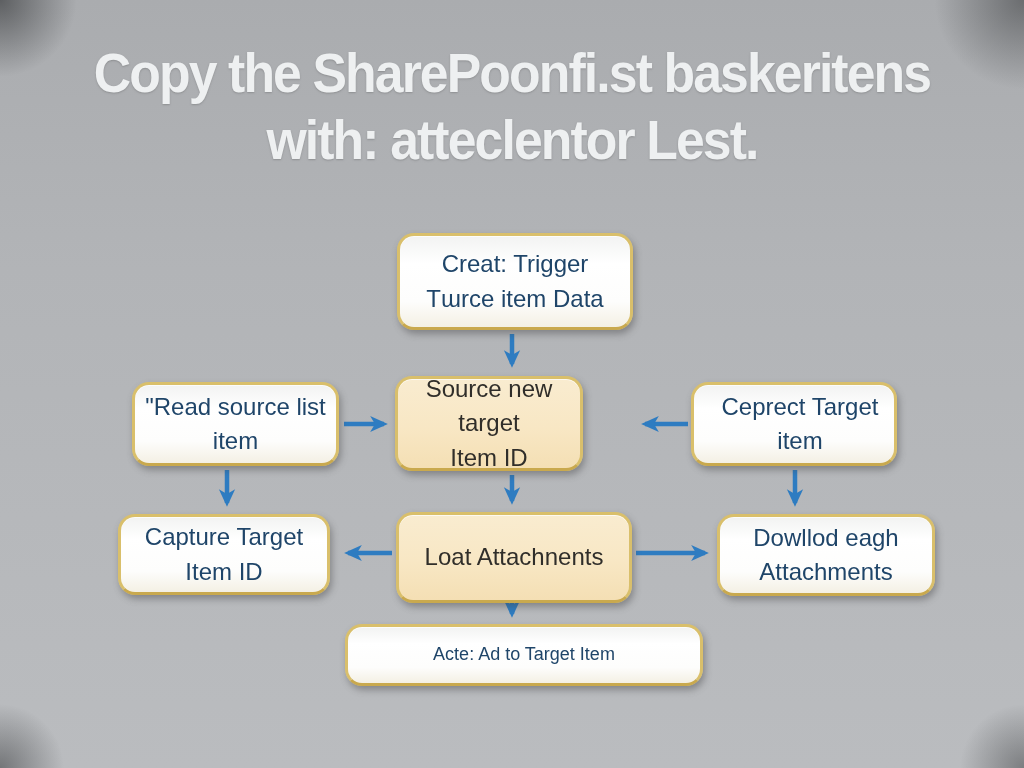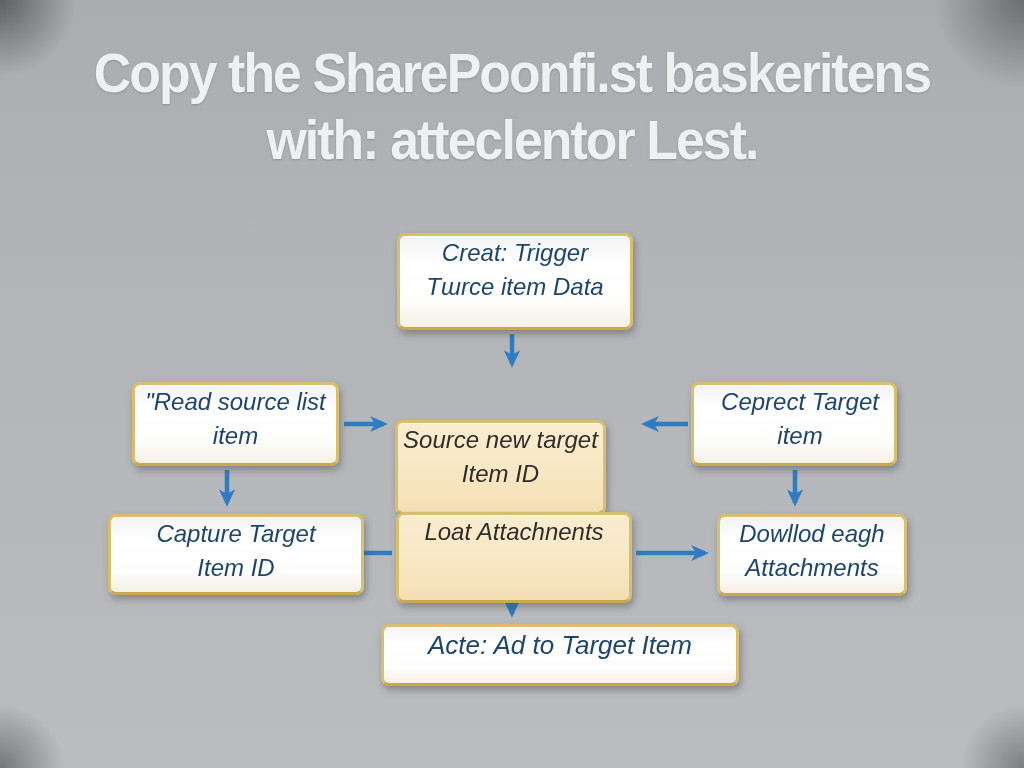--- a/index.html
+++ b/index.html
@@ -23,46 +23,45 @@
     letter-spacing:-2px;
     line-height:1.22;
     transform:scaleX(.94);
     text-shadow:0 1px 2px rgba(120,122,124,.6);
   }
   .node{
     position:absolute;
     box-sizing:border-box;
     border:3px solid #d9bf6b;
     border-bottom-color:#c9a94e;
-    border-radius:8px;
-    display:flex;justify-content:center;
+    border-radius:17px;
+    display:flex;align-items:center;justify-content:center;
     text-align:center;
     white-space:pre-line;
     font-size:24px;
     line-height:1.42;
     color:#1f4569;
     box-shadow:2px 4px 7px rgba(70,72,74,.45), inset 0 1px 0 rgba(255,255,255,.7);
-    font-style:italic;
   }
   .node.white{
     background:linear-gradient(180deg,#f2f3f2 0%,#ffffff 30%,#fdfdfc 72%,#f4f0e4 100%);
   }
   .node.peach{
     background:linear-gradient(180deg,#f9ecd0 0%,#f8e7c4 55%,#f4dfb4 100%);
     color:#302e2a;
   }
   
   .n-trigger {left:397px;top:233px;width:236px;height:97px;}
-  .n-source  {left:395px;top:376px;width:211px;height:95px;margin-top:44px;}
+  .n-source  {left:395px;top:376px;width:188px;height:95px;}
   .n-read    {left:132px;top:382px;width:207px;height:84px;}
   .n-ceprect {left:691px;top:382px;width:206px;height:84px;padding-left:12px;}
-  .n-capture {left:108px;top:514px;width:256px;height:81px;}
+  .n-capture {left:118px;top:514px;width:212px;height:81px;}
   .n-loat    {left:396px;top:512px;width:236px;height:91px;}
-  .n-dowllod {left:717px;top:514px;width:190px;height:82px;}
-  .n-acte    {left:345px;top:624px;width:358px;height:62px;font-size:26px;margin-left:36px;}
+  .n-dowllod {left:717px;top:514px;width:218px;height:82px;}
+  .n-acte    {left:345px;top:624px;width:358px;height:62px;font-size:18px;}
   .edges{position:absolute;left:0;top:0;width:1024px;height:768px;pointer-events:none;}
 </style>
 </head>
 <body>
 
 <div class="stage">
 
   <div class="title">
     <div>Copy the SharePoonfi.st baskeritens</div>
     <div>with: atteclentor Lest.</div>

